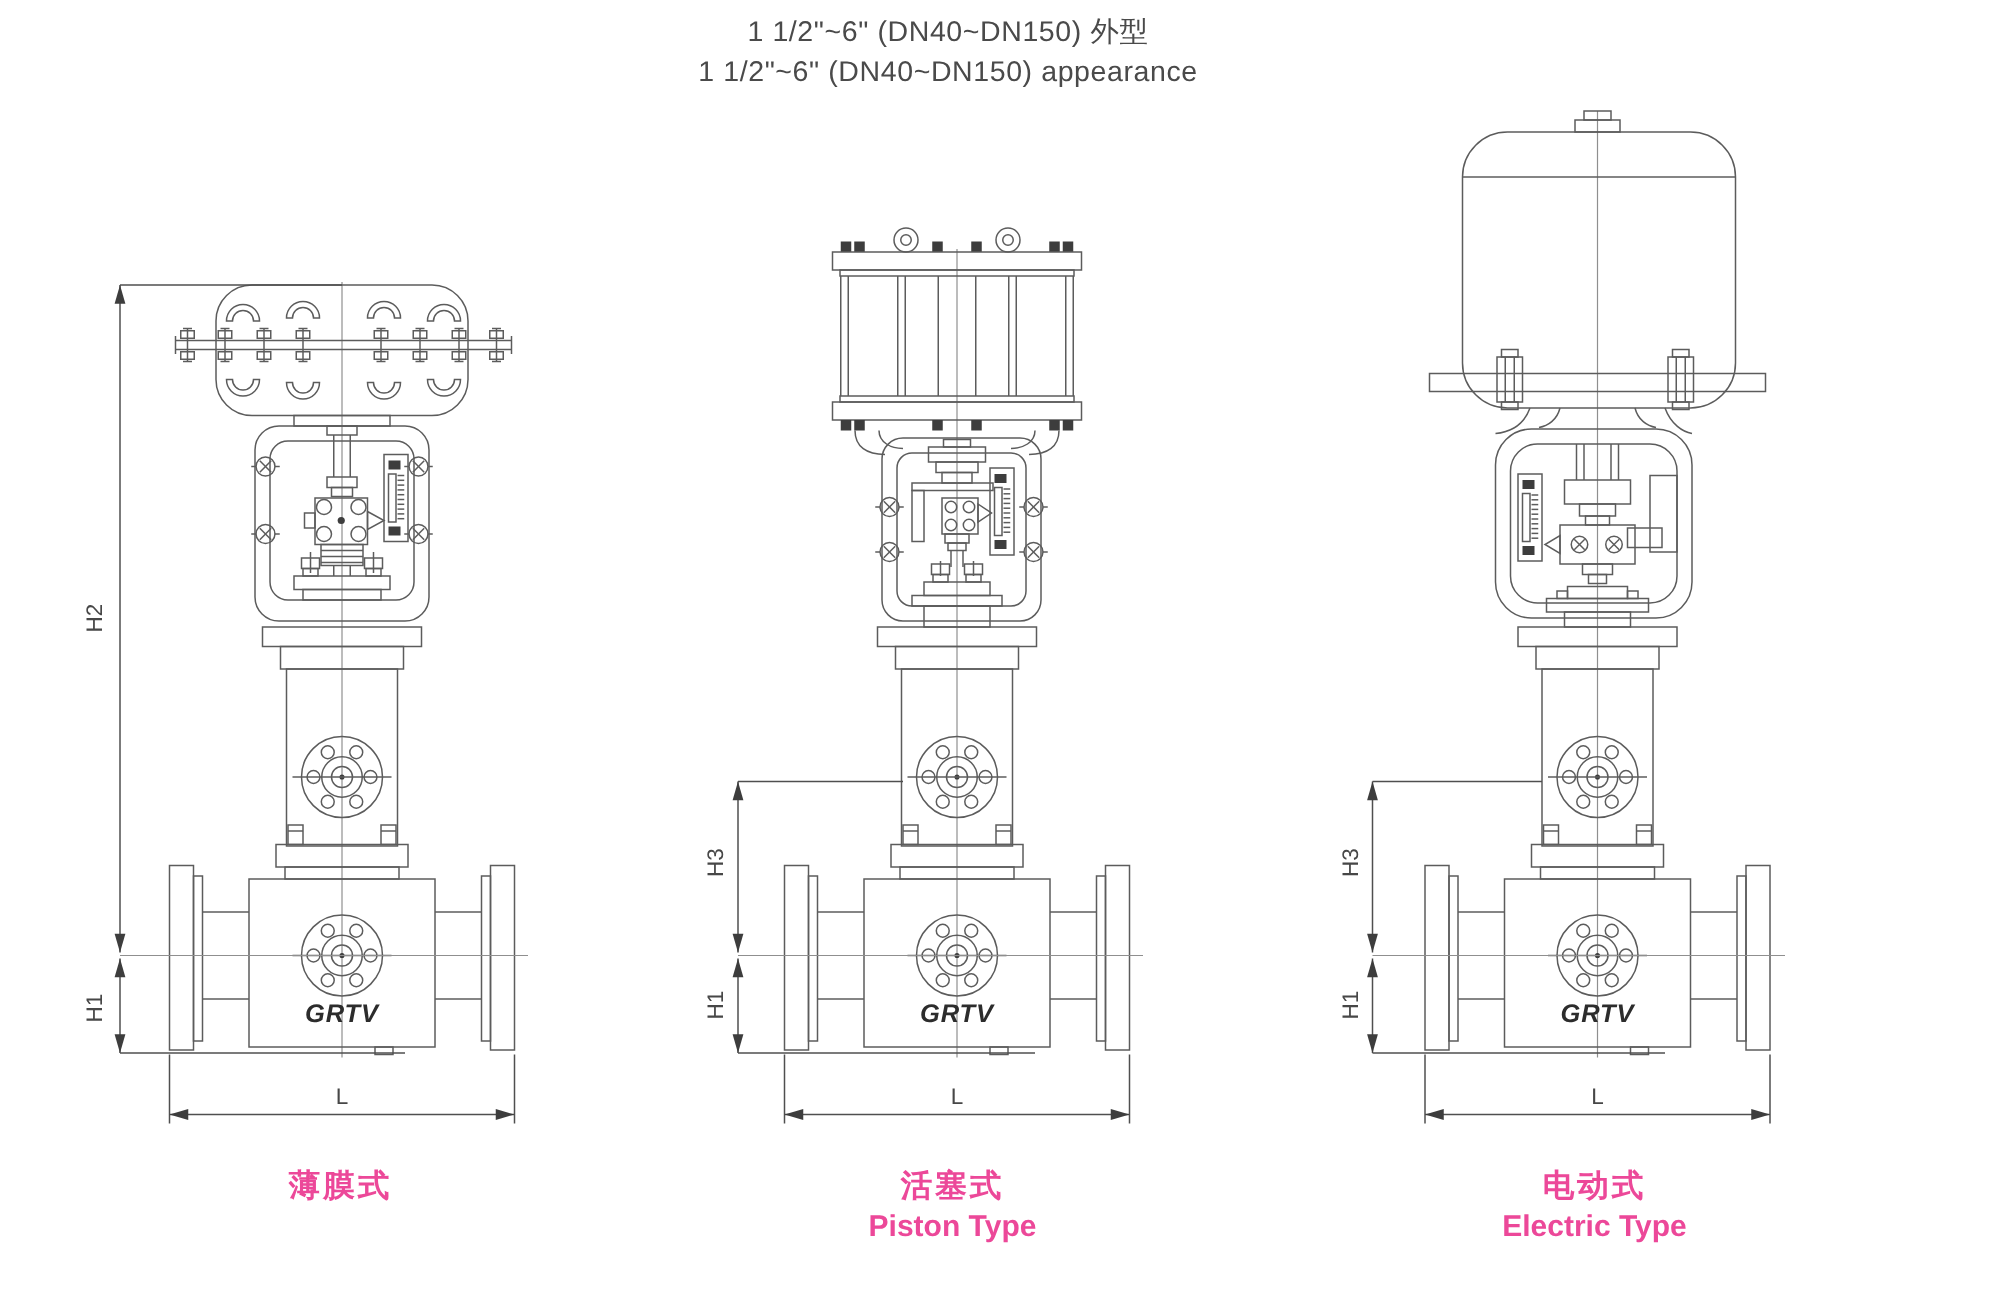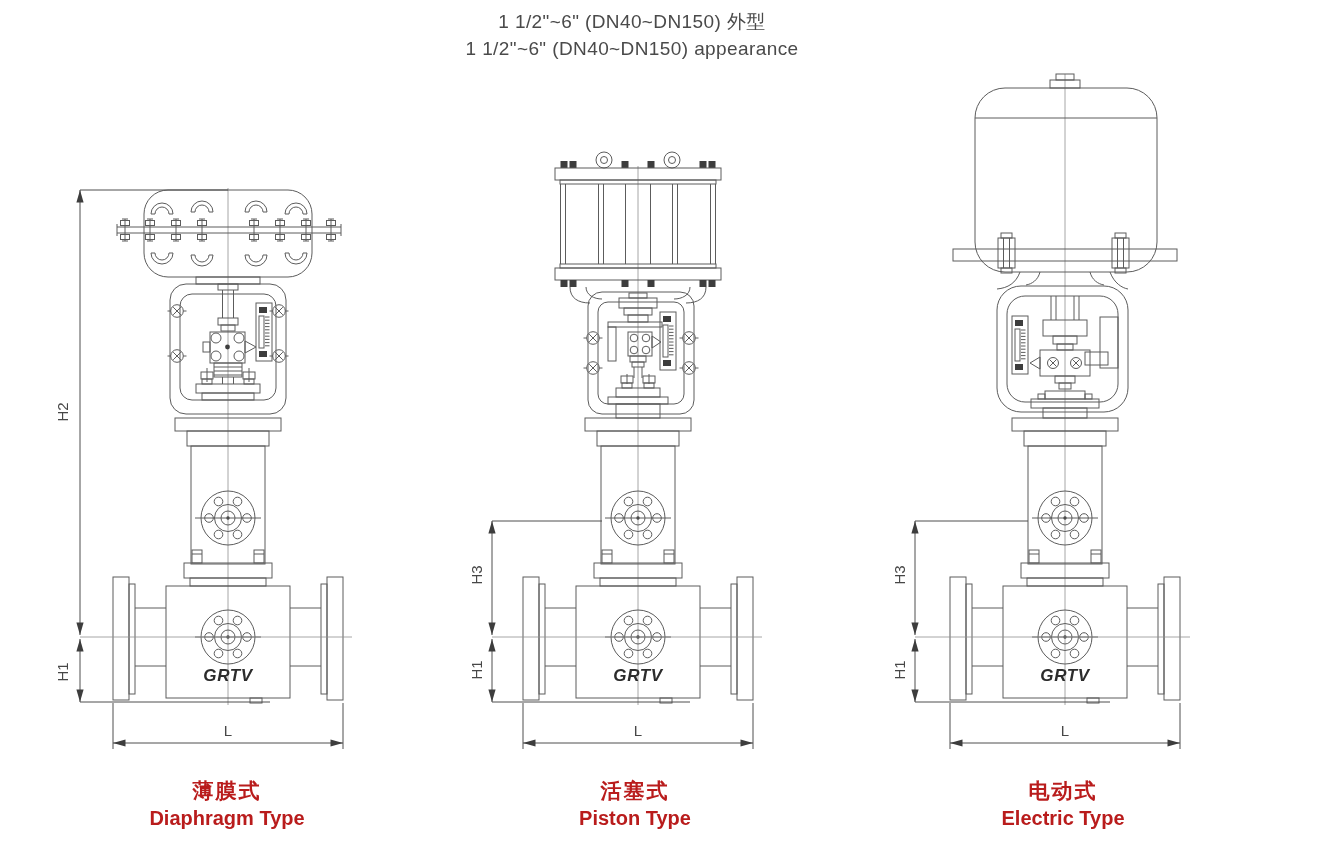--- a/index.html
+++ b/index.html
@@ -12,21 +12,21 @@
   svg line,svg rect,svg circle,svg path,svg polygon,svg ellipse{
       fill:none;stroke:#5c5c5c;stroke-width:1;}
   svg .fd{fill:#3d3d3d;stroke:none;}
   svg .thin{stroke:#8f8f8f;stroke-width:.8;}
   svg .dim{stroke:#4f4f4f;stroke-width:1;}
   svg text{stroke:none;}
   svg text.dimlbl{font-size:15px;fill:#474747;text-anchor:middle;
       font-family:"Liberation Sans",sans-serif;}
   svg text.logo{font-size:17px;font-weight:bold;font-style:italic;fill:#2c2c2c;
       text-anchor:middle;letter-spacing:.6px;font-family:"Liberation Sans",sans-serif;}
-  .cap{position:absolute;top:778px;width:280px;text-align:center;color:#b91c1c;}
+  .cap{position:absolute;top:778px;width:280px;text-align:center;color:#ec4899;}
   .cap .zh{font-size:21px;font-weight:bold;letter-spacing:2px;line-height:25px;}
   .cap .en{font-size:20px;font-weight:bold;line-height:24px;margin-top:3px;}
 </style>
 </head>
 <body>
 
 <div class="page">
 
   <div class="title">
     <div>1 1/2"~6" (DN40~DN150) 外型</div>
@@ -388,21 +388,20 @@
           <use href="#aR" transform="translate(1180,743)"></use>
         <text class="dimlbl" transform="rotate(-90 900 575)" x="900" y="580">H3</text>
         <text class="dimlbl" transform="rotate(-90 900 670)" x="900" y="675">H1</text>
         <text class="dimlbl" x="1065" y="736">L</text>
       </g>
     </g>
   </svg>
 
   <div class="cap" style="left:87px">
     <div class="zh">薄膜式</div>
-    <div class="en">Diaphragm Type</div>
   </div>
   <div class="cap" style="left:923px">
     <div class="zh">电动式</div>
     <div class="en">Electric Type</div>
   </div>
   <div class="cap" style="left:495px">
     <div class="zh">活塞式</div>
     <div class="en">Piston Type</div>
   </div>
 

